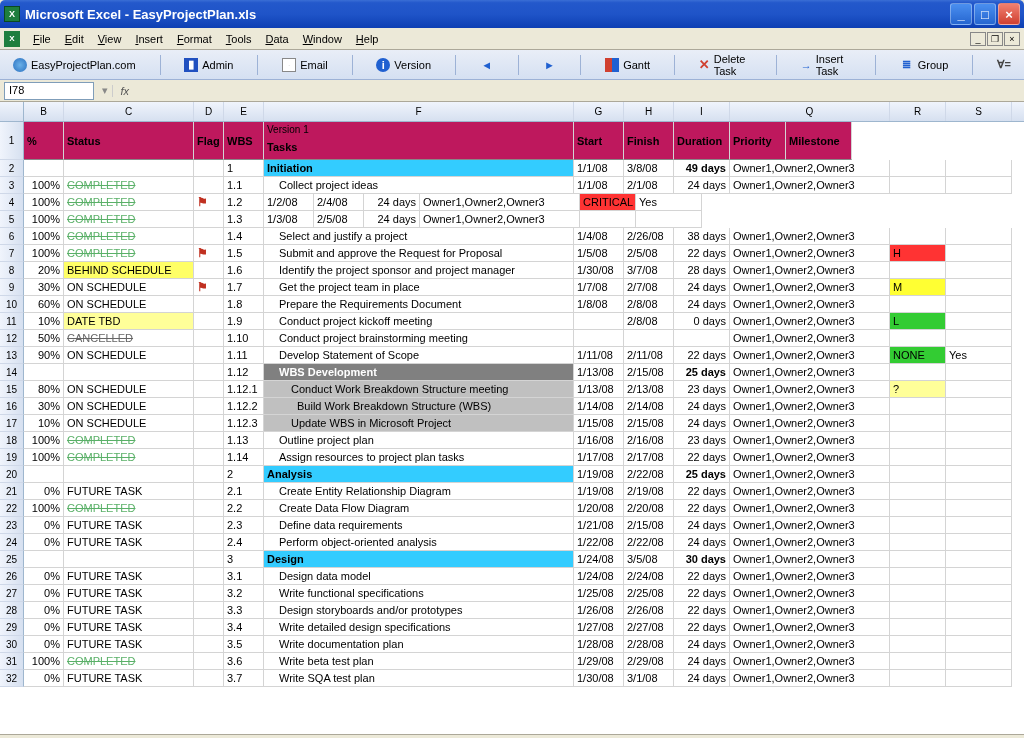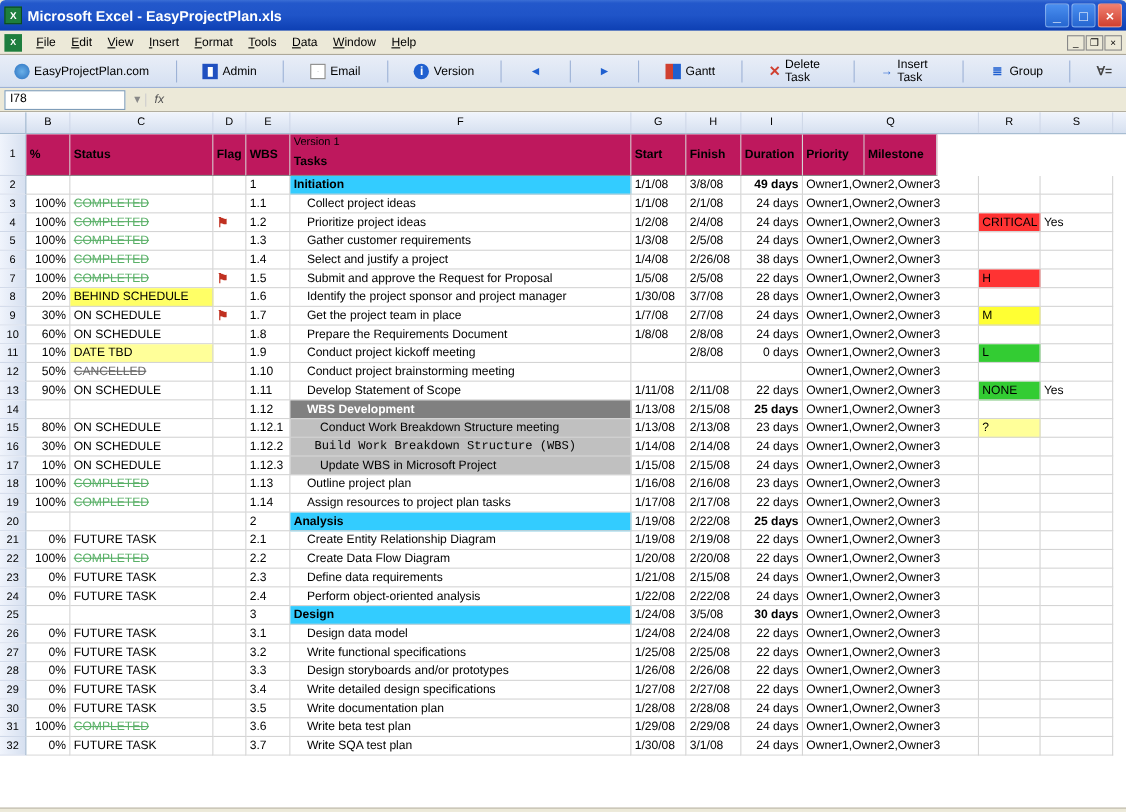--- a/index.html
+++ b/index.html
@@ -35,21 +35,21 @@
 .ic-arr-l{color:#2060d0;}
 .ic-arr-r{color:#2060d0;}
 .ic-gantt{background:linear-gradient(to right,#d04030 50%,#2060d0 50%);}
 .ic-x{color:#d04030;font-size:13px;}
 .ic-ins{color:#2060d0;}
 .ic-grp{color:#2060d0;}
 .ic-funnel{color:#444;}
 
 
 .formulabar { background: #ece9d8; height: 22px; display: flex; align-items: center; border-bottom: 1px solid #aca899; }
-.namebox { width: 110px; height: 18px; background: white; border: 1px solid #7f9db9; margin: 0 4px; padding: 1px 4px; }
+.namebox { width: 90px; height: 18px; background: white; border: 1px solid #7f9db9; margin: 0 4px; padding: 1px 4px; }
 .fx { padding: 0 8px; font-style: italic; color: #555; border-left: 1px solid #ccc; }
 
 
 .grid-wrap { position: relative; height: 632px; overflow: hidden; background: white; }
 .colhdr-row { display: flex; background: linear-gradient(to bottom,#f0f4fc,#d6e0f0); height: 20px; border-bottom: 1px solid #9eb6ce; }
 .rowhdr { width: 24px; background: linear-gradient(to right,#f0f4fc,#d6e0f0); border-right: 1px solid #9eb6ce; border-bottom: 1px solid #cfd8e8; text-align: center; font-size: 10px; display:flex;align-items:center;justify-content:center; flex-shrink:0; }
 .colhdr { border-right: 1px solid #cfd8e8; text-align: center; display:flex;align-items:center;justify-content:center; font-size:10px; flex-shrink:0; }
 .hdr-corner { width: 24px; border-right: 1px solid #9eb6ce; flex-shrink:0; }
 
 .col-B{width:40px} .col-C{width:130px} .col-D{width:30px} .col-E{width:40px}
@@ -237,35 +237,33 @@
         <div class="cell col-Q">Owner1,Owner2,Owner3</div>
         <div class="cell col-R"></div>
         <div class="cell col-S"></div>
       </div>
       <div class="gridrow">
         <div class="rowhdr">4</div>
         <div class="cell col-B right">100%</div>
         <div class="cell col-C completed">COMPLETED</div>
         <div class="cell col-D flag-ic">⚑</div>
         <div class="cell col-E">1.2</div>
-        <div class="cell col-F" style="padding-left: 15px;">Prioritize project ideas</div>
         <div class="cell col-G">1/2/08</div>
         <div class="cell col-H">2/4/08</div>
         <div class="cell col-I right">24 days</div>
         <div class="cell col-Q">Owner1,Owner2,Owner3</div>
         <div class="cell col-R p-crit">CRITICAL</div>
         <div class="cell col-S">Yes</div>
       </div>
       <div class="gridrow">
         <div class="rowhdr">5</div>
         <div class="cell col-B right">100%</div>
         <div class="cell col-C completed">COMPLETED</div>
         <div class="cell col-D"></div>
         <div class="cell col-E">1.3</div>
-        <div class="cell col-F" style="padding-left: 15px;">Gather customer requirements</div>
         <div class="cell col-G">1/3/08</div>
         <div class="cell col-H">2/5/08</div>
         <div class="cell col-I right">24 days</div>
         <div class="cell col-Q">Owner1,Owner2,Owner3</div>
         <div class="cell col-R"></div>
         <div class="cell col-S"></div>
       </div>
       <div class="gridrow">
         <div class="rowhdr">6</div>
         <div class="cell col-B right">100%</div>
@@ -405,21 +403,21 @@
         <div class="cell col-Q">Owner1,Owner2,Owner3</div>
         <div class="cell col-R p-q">?</div>
         <div class="cell col-S"></div>
       </div>
       <div class="gridrow">
         <div class="rowhdr">16</div>
         <div class="cell col-B right">30%</div>
         <div class="cell col-C">ON SCHEDULE</div>
         <div class="cell col-D"></div>
         <div class="cell col-E">1.12.2</div>
-        <div class="cell col-F subitem" style="padding-left: 22px; font-family: Liberation Mono, monospace;">Build Work Breakdown Structure (WBS)</div>
+        <div class="cell col-F subitem" style="padding-left: 33px;">Build Work Breakdown Structure (WBS)</div>
         <div class="cell col-G">1/14/08</div>
         <div class="cell col-H">2/14/08</div>
         <div class="cell col-I right">24 days</div>
         <div class="cell col-Q">Owner1,Owner2,Owner3</div>
         <div class="cell col-R"></div>
         <div class="cell col-S"></div>
       </div>
       <div class="gridrow">
         <div class="rowhdr">17</div>
         <div class="cell col-B right">10%</div>

